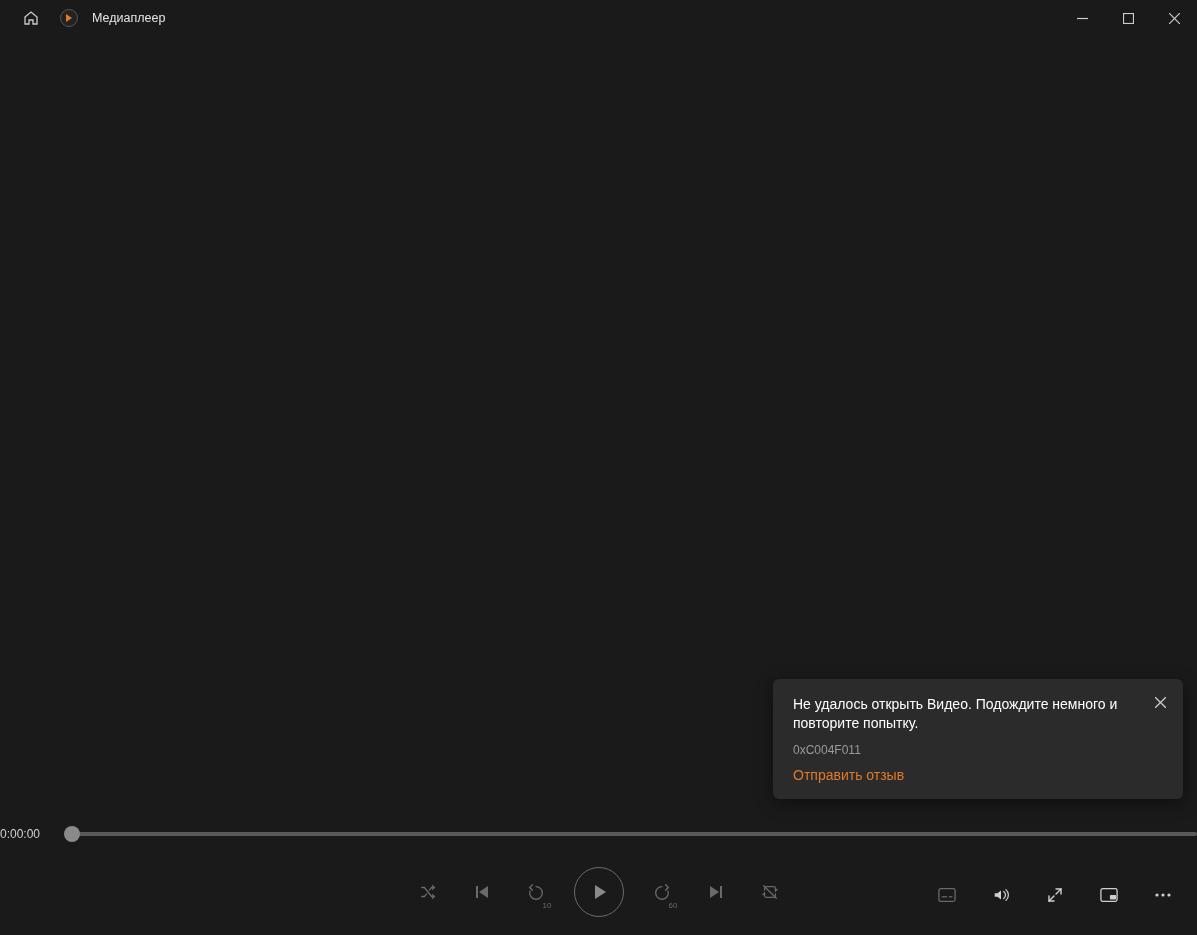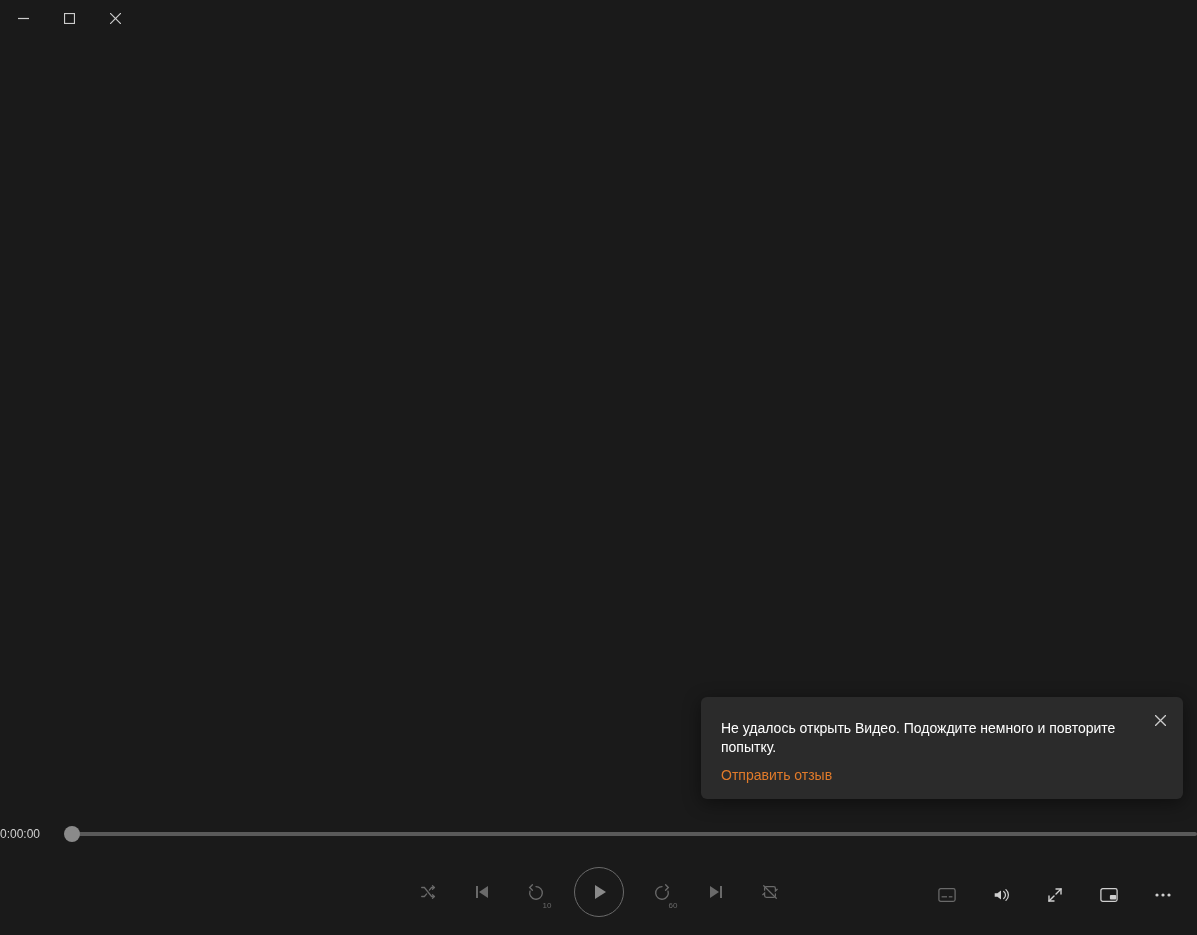--- a/index.html
+++ b/index.html
@@ -69,24 +69,24 @@
     flex: 1 1 auto;
     background: #1a1a1a;
     position: relative;
   }
 
   
   .toast {
     position: absolute;
     right: 14px;
     bottom: 14px;
-    width: 482px;
+    width: 410px;
     background: #2b2b2b;
     border-radius: 6px;
-    padding: 22px 20px 16px 20px;
+    padding: 16px 20px 16px 20px;
     box-shadow: 0 4px 18px rgba(0,0,0,.45);
   }
   .toast-close {
     position: absolute;
     top: 10px;
     right: 10px;
     width: 26px; height: 26px;
     display: flex;
     align-items: center;
     justify-content: center;
@@ -192,20 +192,29 @@
     color: #6a6a6a;
     width: 100%;
     text-align: right;
   }
 
 </style>
 </head>
 <body>
 
 <div class="titlebar">
+  <div class="titlebar-left">
+    <div class="home-btn">
+      <svg width="16" height="16" viewBox="0 0 16 16" fill="none" stroke="#ccc" stroke-width="1.3">
+        <path d="M2 7 L8 2 L14 7 V14 H10 V10 H6 V14 H2 Z"></path>
+      </svg>
+    </div>
+    <div class="app-icon"></div>
+    <div class="app-title">Медиаплеер</div>
+  </div>
   <div class="titlebar-right">
     <div class="win-btn">
       <svg width="11" height="11" viewBox="0 0 11 11" stroke-width="1.2">
           <line x1="0" y1="5.5" x2="11" y2="5.5"></line>
         </svg>
     </div>
     <div class="win-btn">
       <svg width="11" height="11" viewBox="0 0 11 11" fill="none" stroke-width="1.2">
           <rect x="0.5" y="0.5" width="10" height="10"></rect>
         </svg>
@@ -222,20 +231,21 @@
 <div class="video-area">
 
   <div class="toast">
     <div class="toast-close">
       <svg width="11" height="11" viewBox="0 0 11 11" stroke="#ccc" stroke-width="1.3">
           <line x1="0" y1="0" x2="11" y2="11"></line>
           <line x1="11" y1="0" x2="0" y2="11"></line>
         </svg>
     </div>
     <div class="toast-msg">Не удалось открыть Видео. Подождите немного и повторите попытку.</div>
+    <div class="toast-code">0xC004F011</div>
     <div class="toast-link">Отправить отзыв</div>
   </div>
 
 </div>
 
 <div class="seek-row">
   <div class="time-label">0:00:00</div>
   <div class="seek-track">
     <div class="seek-thumb"></div>
   </div>

